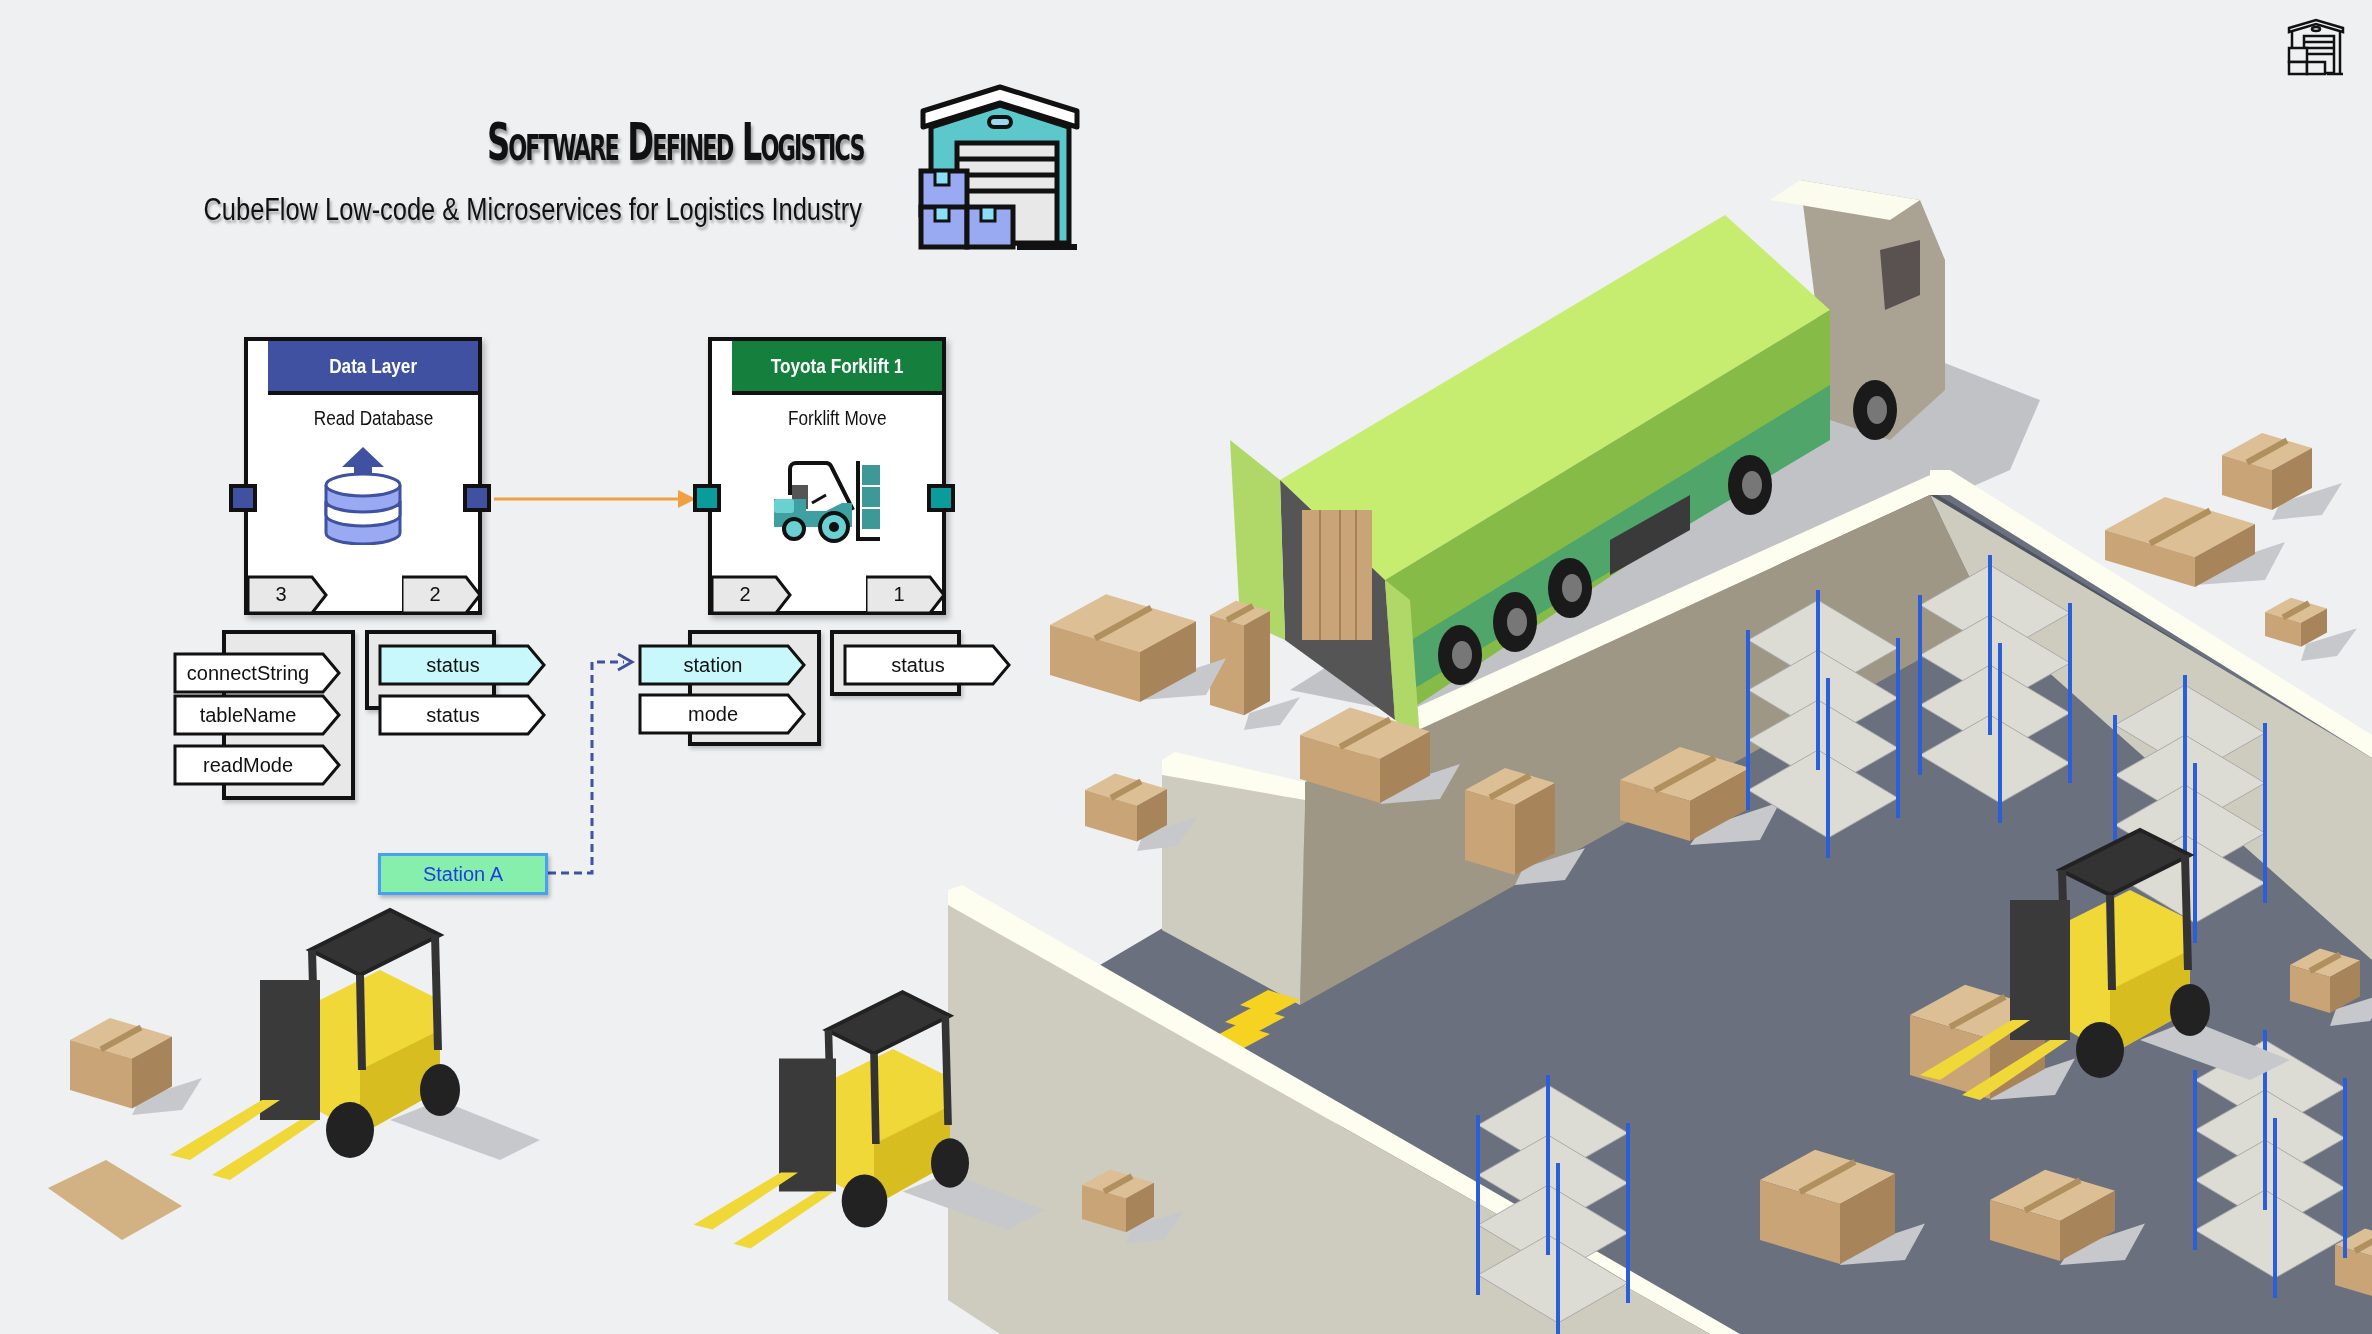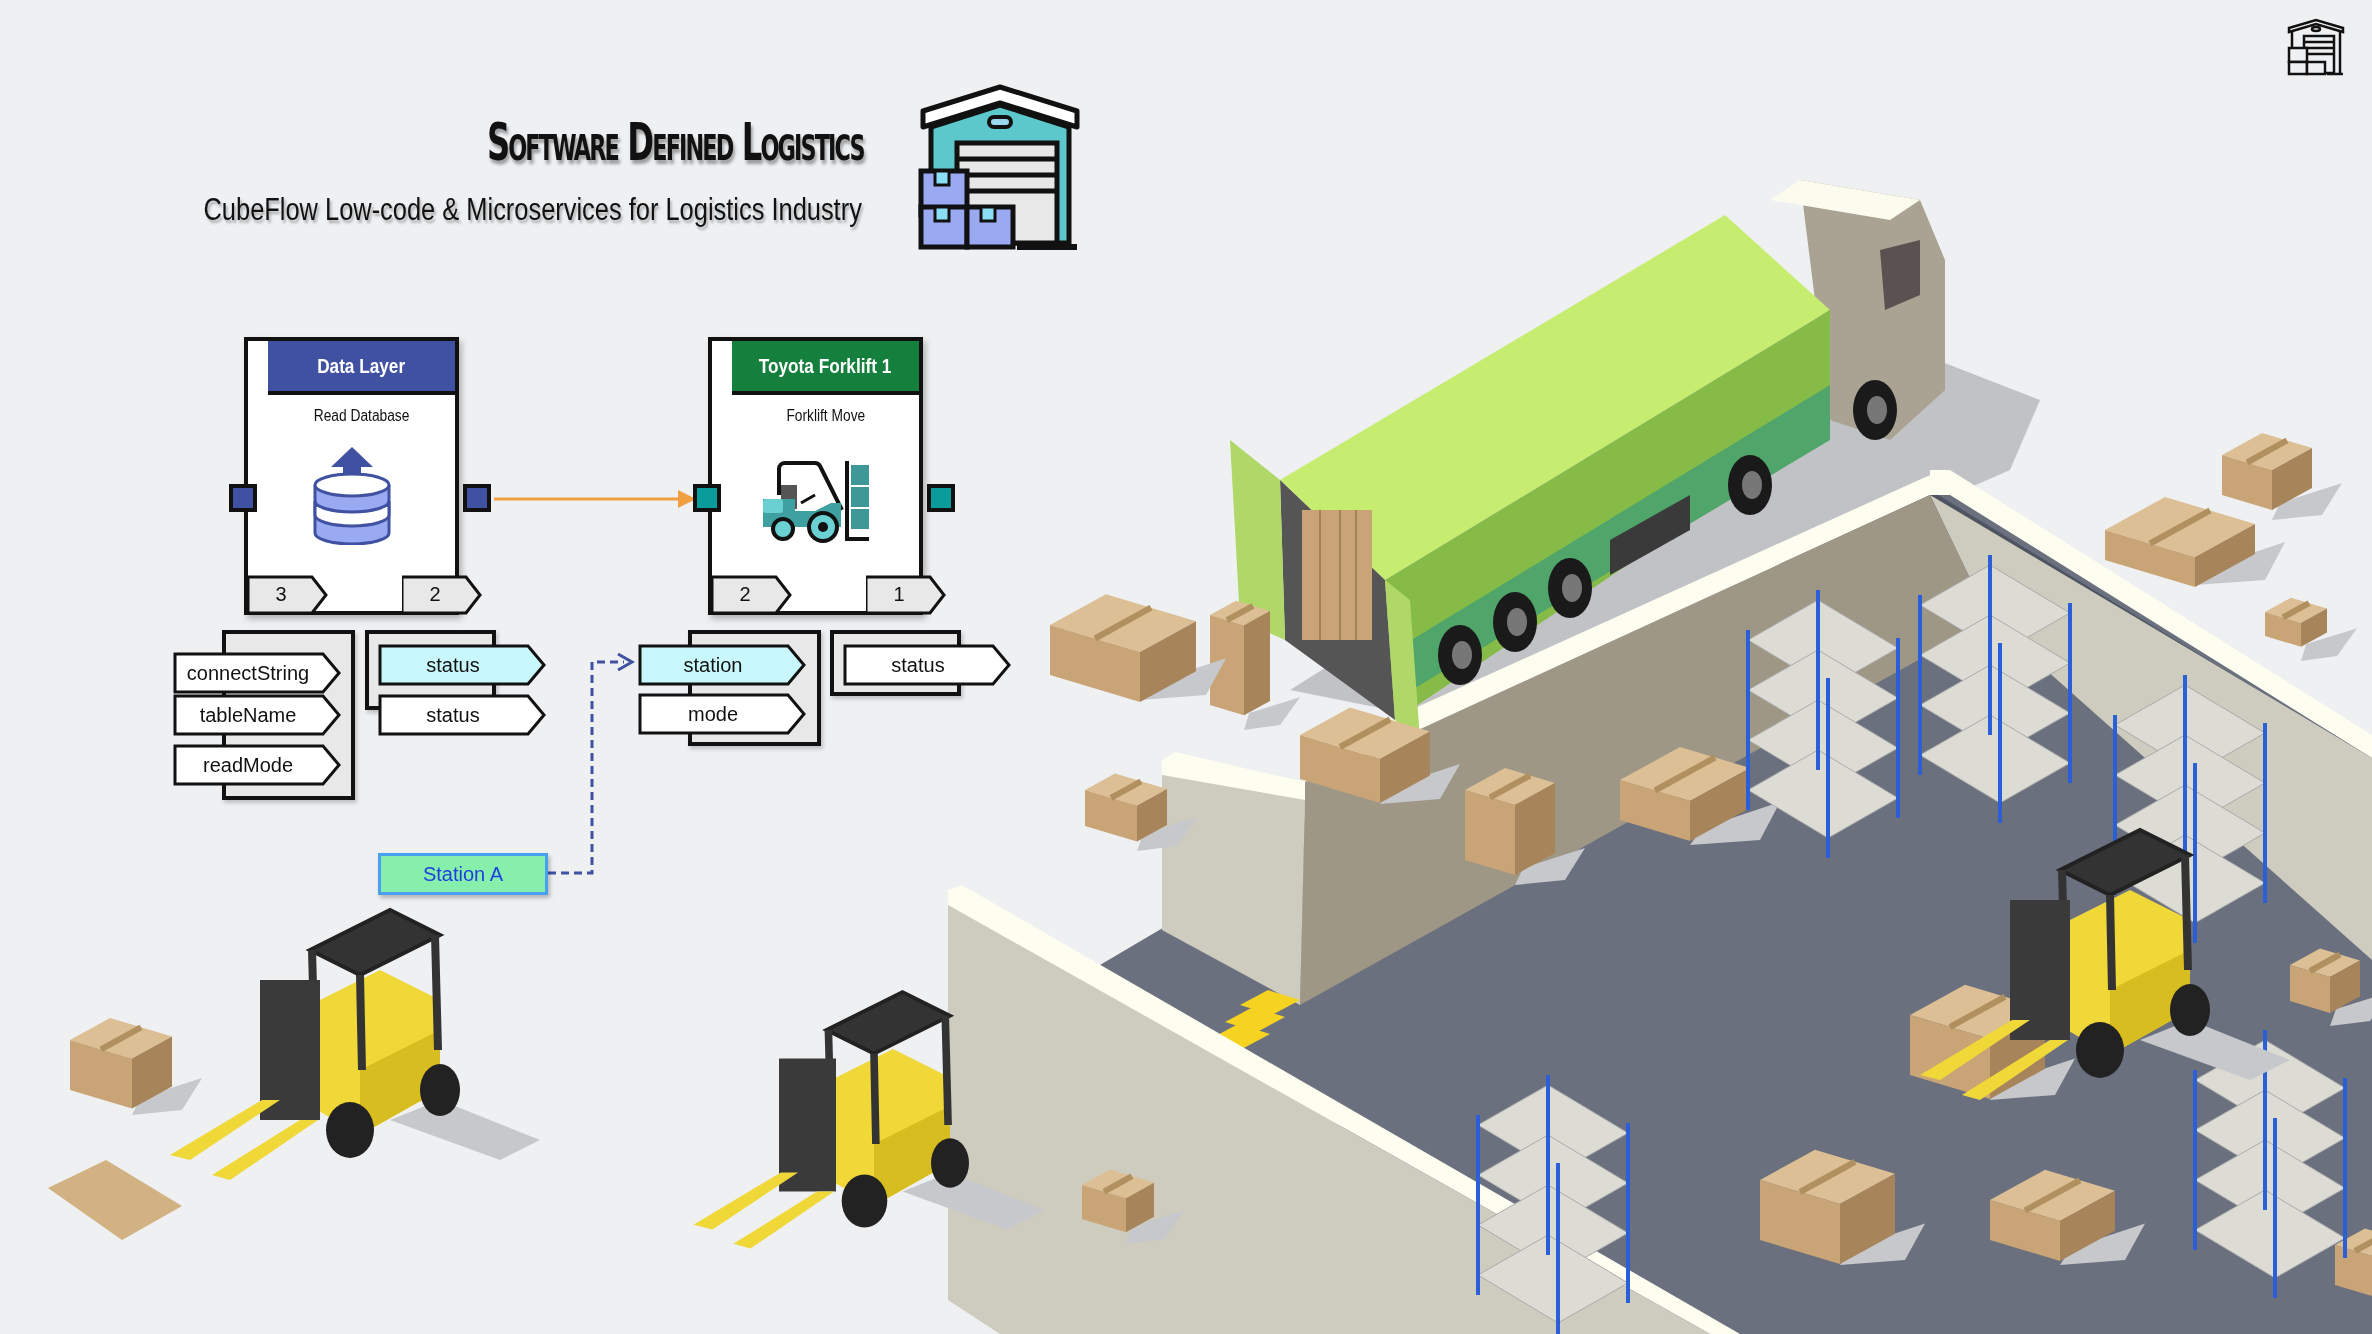--- a/index.html
+++ b/index.html
@@ -1,24 +1,24 @@
 <!DOCTYPE html>
 <html><head>
 <meta charset="utf-8">
 <style>
   html,body{margin:0;padding:0;}
   body{width:2372px;height:1334px;background:#eef0f2;position:relative;overflow:hidden;font-family:"Liberation Sans",sans-serif;}
   .abs{position:absolute;}
   #scene{position:absolute;left:0;top:0;}
   .title{position:absolute;right:1508px;top:112px;font-family:"DejaVu Sans",sans-serif;font-weight:bold;font-size:52px;letter-spacing:-3px;transform:scaleX(0.62);transform-origin:right center;color:#111;text-shadow:3px 4px 4px rgba(0,0,0,0.35);white-space:nowrap;font-variant:small-caps;}
   .subtitle{position:absolute;right:1510px;top:192px;font-family:"Liberation Sans",sans-serif;font-size:31px;transform:scaleX(0.82);transform-origin:right center;color:#111;text-shadow:2px 3px 3px rgba(0,0,0,0.3);white-space:nowrap;}
-  .node{position:absolute;width:215px;height:278px;background:#fff;border:4px solid #111;box-shadow:3px 4px 6px rgba(0,0,0,0.25);box-sizing:border-box;padding-left:20px;}
+  .node{position:absolute;width:238px;height:278px;background:#fff;border:4px solid #111;box-shadow:3px 4px 6px rgba(0,0,0,0.25);box-sizing:border-box;padding-left:20px;}
   .node .hdr{height:50px;border-bottom:4px solid #111;color:#fff;font-size:20px;font-weight:bold;display:flex;align-items:center;justify-content:center;transform-origin:center;}
   .node .hdr span,.node .sub span{display:inline-block;transform:scaleX(0.86);}
-  .node .sub{text-align:center;font-size:16px;color:#111;margin-top:12px;}
+  .node .sub{text-align:center;font-size:20px;color:#111;margin-top:12px;}
   .node .ic{position:absolute;left:50%;top:104px;transform:translateX(-50%);}
   .port{position:absolute;width:28px;height:28px;border:4px solid #111;box-sizing:border-box;top:144px;}
   .count{position:absolute;bottom:-4px;height:40px;width:80px;}
   .count svg{position:absolute;left:0;top:0;}
   .count .n{position:absolute;left:0;width:66px;top:8px;text-align:center;font-size:20px;color:#111;}
   .group{position:absolute;background:#e8e8e8;border:4px solid #111;box-sizing:border-box;box-shadow:2px 3px 4px rgba(0,0,0,0.2);}
   .pill{position:absolute;height:42px;width:172px;}
   .pill svg{position:absolute;left:0;top:0;}
   .pill .t{position:absolute;left:0;width:150px;top:10px;text-align:center;font-size:20px;color:#111;}
   .station{position:absolute;left:378px;top:853px;width:170px;height:42px;background:#86efac;border:3px solid #4aa0f0;box-sizing:border-box;box-shadow:2px 3px 4px rgba(0,0,0,0.25);color:#1e3ee0;font-size:20px;display:flex;align-items:center;justify-content:center;}

